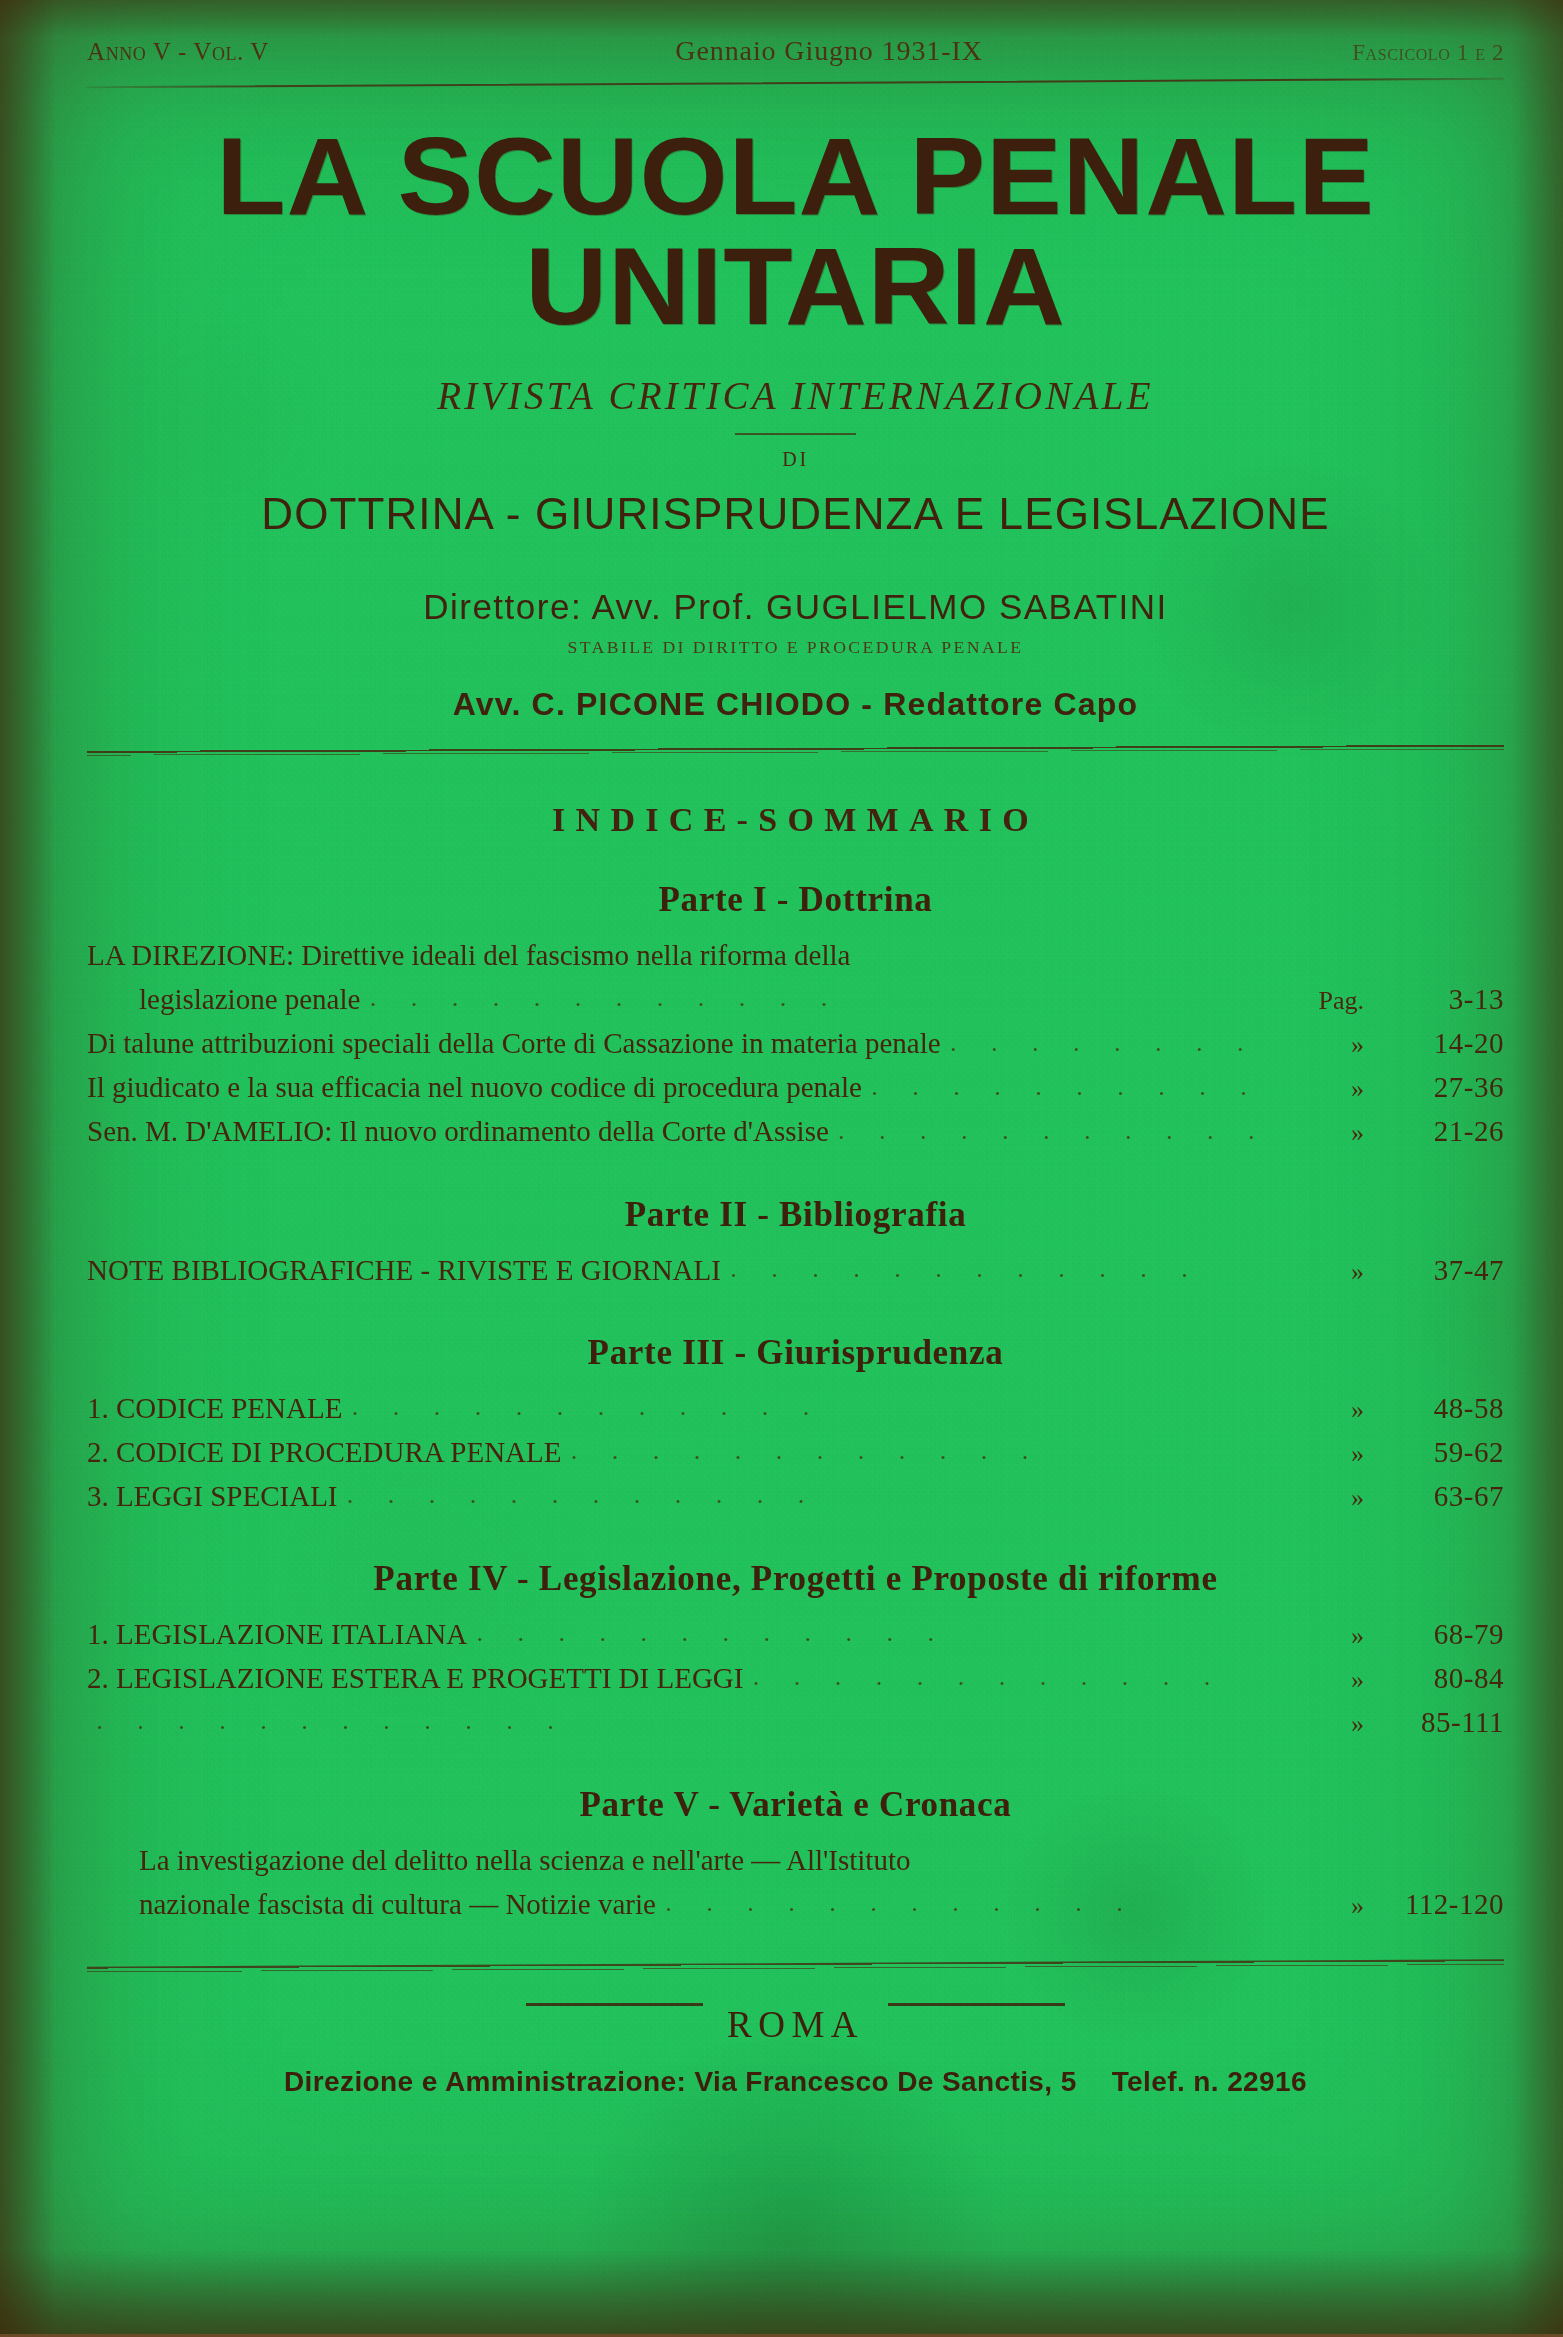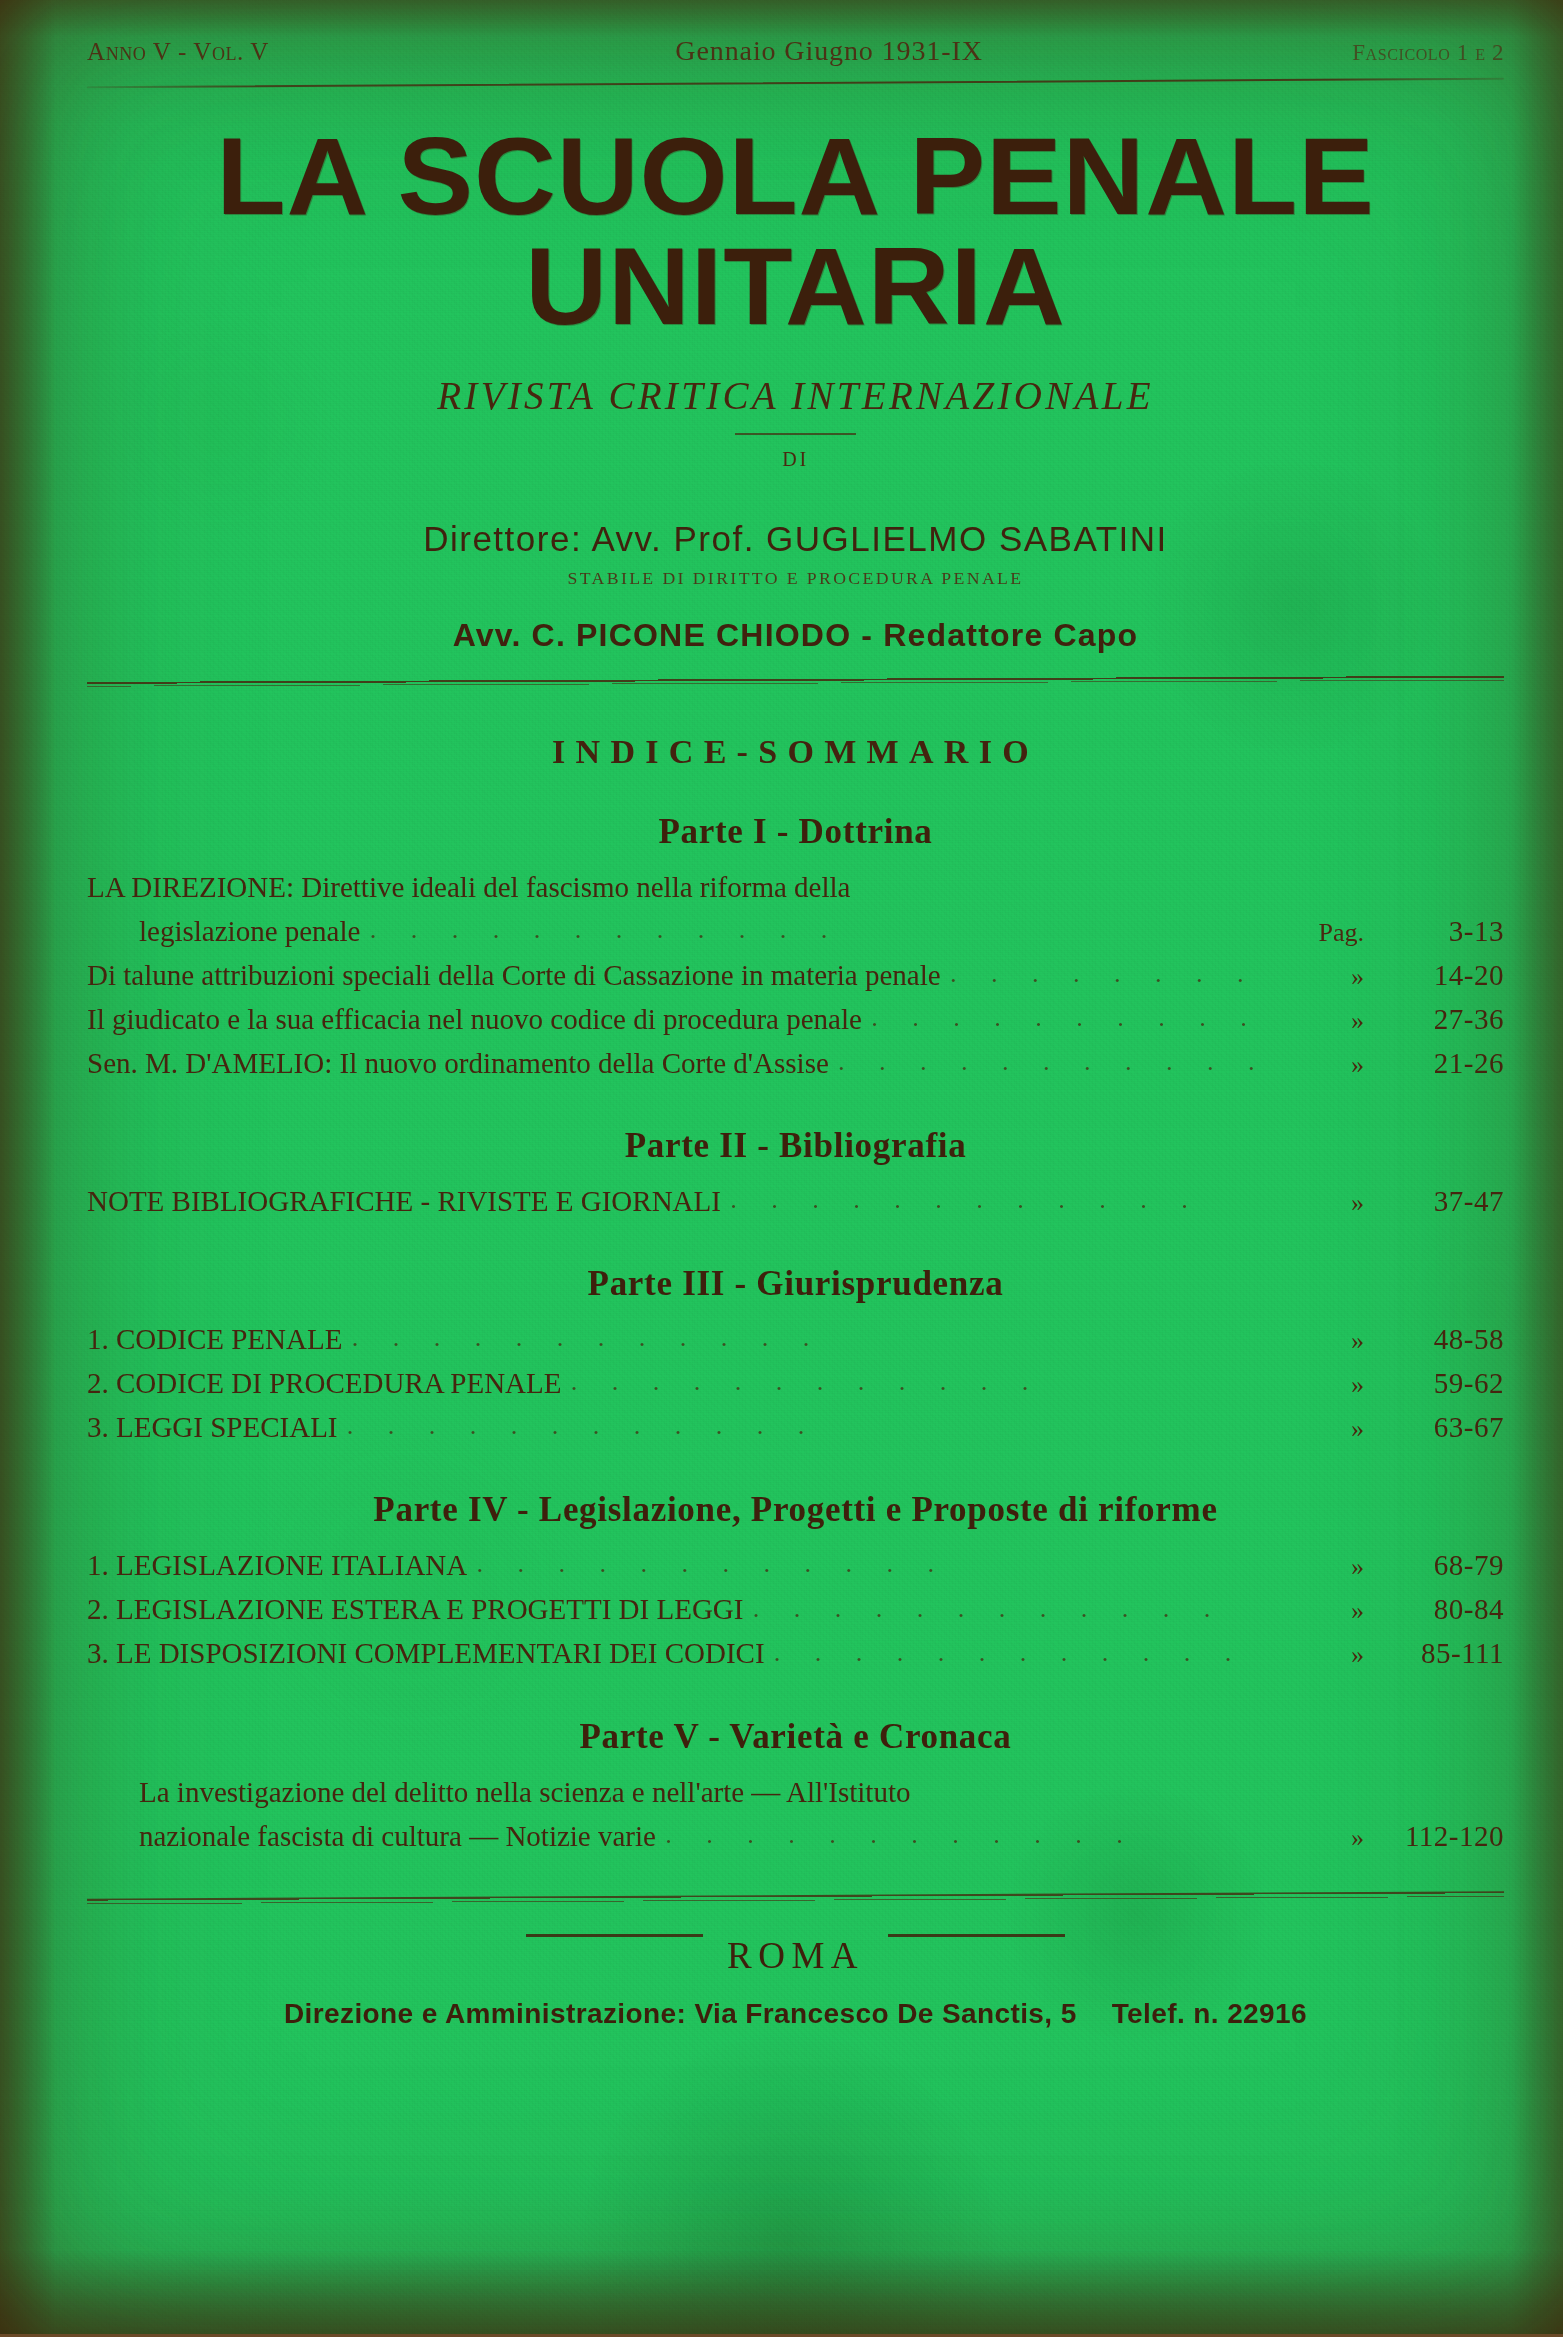--- a/index.html
+++ b/index.html
@@ -315,20 +315,21 @@
       <div class="issue-right">Fascicolo 1 e 2</div>
     </div>
 
     <div class="rule-thin"></div>
 
     <div class="title">LA SCUOLA PENALE UNITARIA</div>
 
     <div class="subtitle-1">RIVISTA CRITICA INTERNAZIONALE</div>
     <div class="mini-rule"></div>
     <div class="di-line">DI</div>
+    <div class="subtitle-2">DOTTRINA - GIURISPRUDENZA E LEGISLAZIONE</div>
 
     <div class="director">Direttore: Avv. Prof. GUGLIELMO SABATINI</div>
     <div class="director-sub">Stabile di Diritto e Procedura Penale</div>
     <div class="editor">Avv. C. PICONE CHIODO - Redattore Capo</div>
 
     <div class="rule-double"></div>
 
     <div class="index-head">INDICE-SOMMARIO</div>
 
     <div class="part-head">Parte I - Dottrina</div>
@@ -402,21 +403,20 @@
         <span class="pagmark">»</span>
         <span class="pages">68-79</span>
       </div>
       <div class="entry">
         <span class="txt">2. LEGISLAZIONE ESTERA E PROGETTI DI LEGGI</span>
         <span class="leader">. . . . . . . . . . . .</span>
         <span class="pagmark">»</span>
         <span class="pages">80-84</span>
       </div>
       <div class="entry">
-        <span class="txt">3. LE DISPOSIZIONI COMPLEMENTARI DEI CODICI</span>
         <span class="leader">. . . . . . . . . . . .</span>
         <span class="pagmark">»</span>
         <span class="pages">85-111</span>
       </div>
     </div>
 
     <div class="part-head">Parte V - Varietà e Cronaca</div>
     <div class="entries">
       <div class="entry-wrap">
         <div class="line1 line2">La investigazione del delitto nella scienza e nell'arte — All'Istituto</div>

